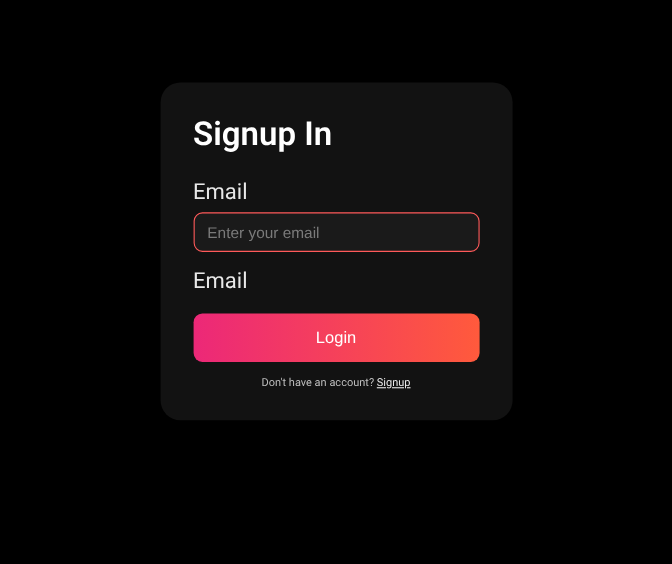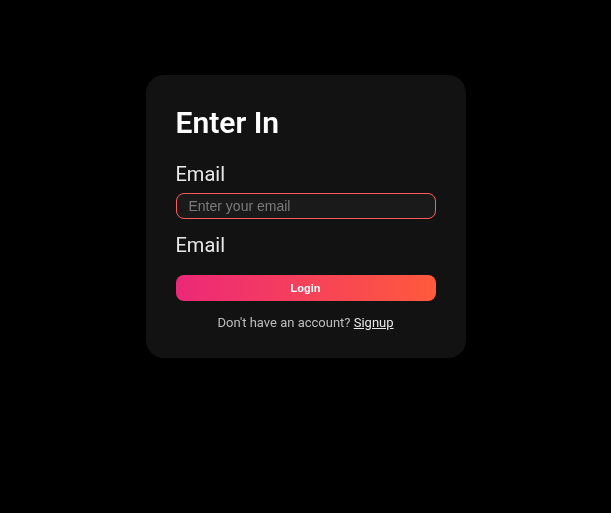--- a/index.html
+++ b/index.html
@@ -34,61 +34,61 @@
     }
     .field-label {
       color: #e8e8e8;
       font-size: 20px;
       font-weight: 400;
       margin-bottom: 7px;
       display: block;
     }
     .text-input {
       width: 100%;
-      height: 26px;
+      height: 36px;
       background: #1a1a1a;
       border: 1.5px solid #ff5a5a;
       border-radius: 8px;
       padding: 0 12px;
       color: #737373;
       font-size: 14px;
       outline: none;
     }
     .text-input::placeholder {
       color: #7a7a7a;
     }
     .login-btn {
       width: 100%;
-      height: 26px;
+      height: 44px;
       border: none;
       border-radius: 8px;
       background: linear-gradient(90deg, #ec2878 0%, #ff5a3c 100%);
       color: #ffffff;
-      font-size: 11px;
-      font-weight: 700;
+      font-size: 15px;
+      font-weight: 400;
       cursor: pointer;
       margin-top: 4px;
       margin-bottom: 14px;
     }
     .footer-text {
       text-align: center;
       color: #bdbdbd;
-      font-size: 13px;
+      font-size: 10px;
     }
     .footer-link {
       color: #e8e8e8;
       text-decoration: underline;
       cursor: pointer;
     }
   </style>
 </head>
 <body>
 
 <div class="card">
-  <h1 class="title">Enter In</h1>
+  <h1 class="title">Signup In</h1>
 
   <div class="field-group">
     <label class="field-label">Email</label>
     <input type="text" class="text-input" placeholder="Enter your email" style="">
   </div>
 
   <div class="field-group">
     <label class="field-label">Email</label>
   </div>
 

